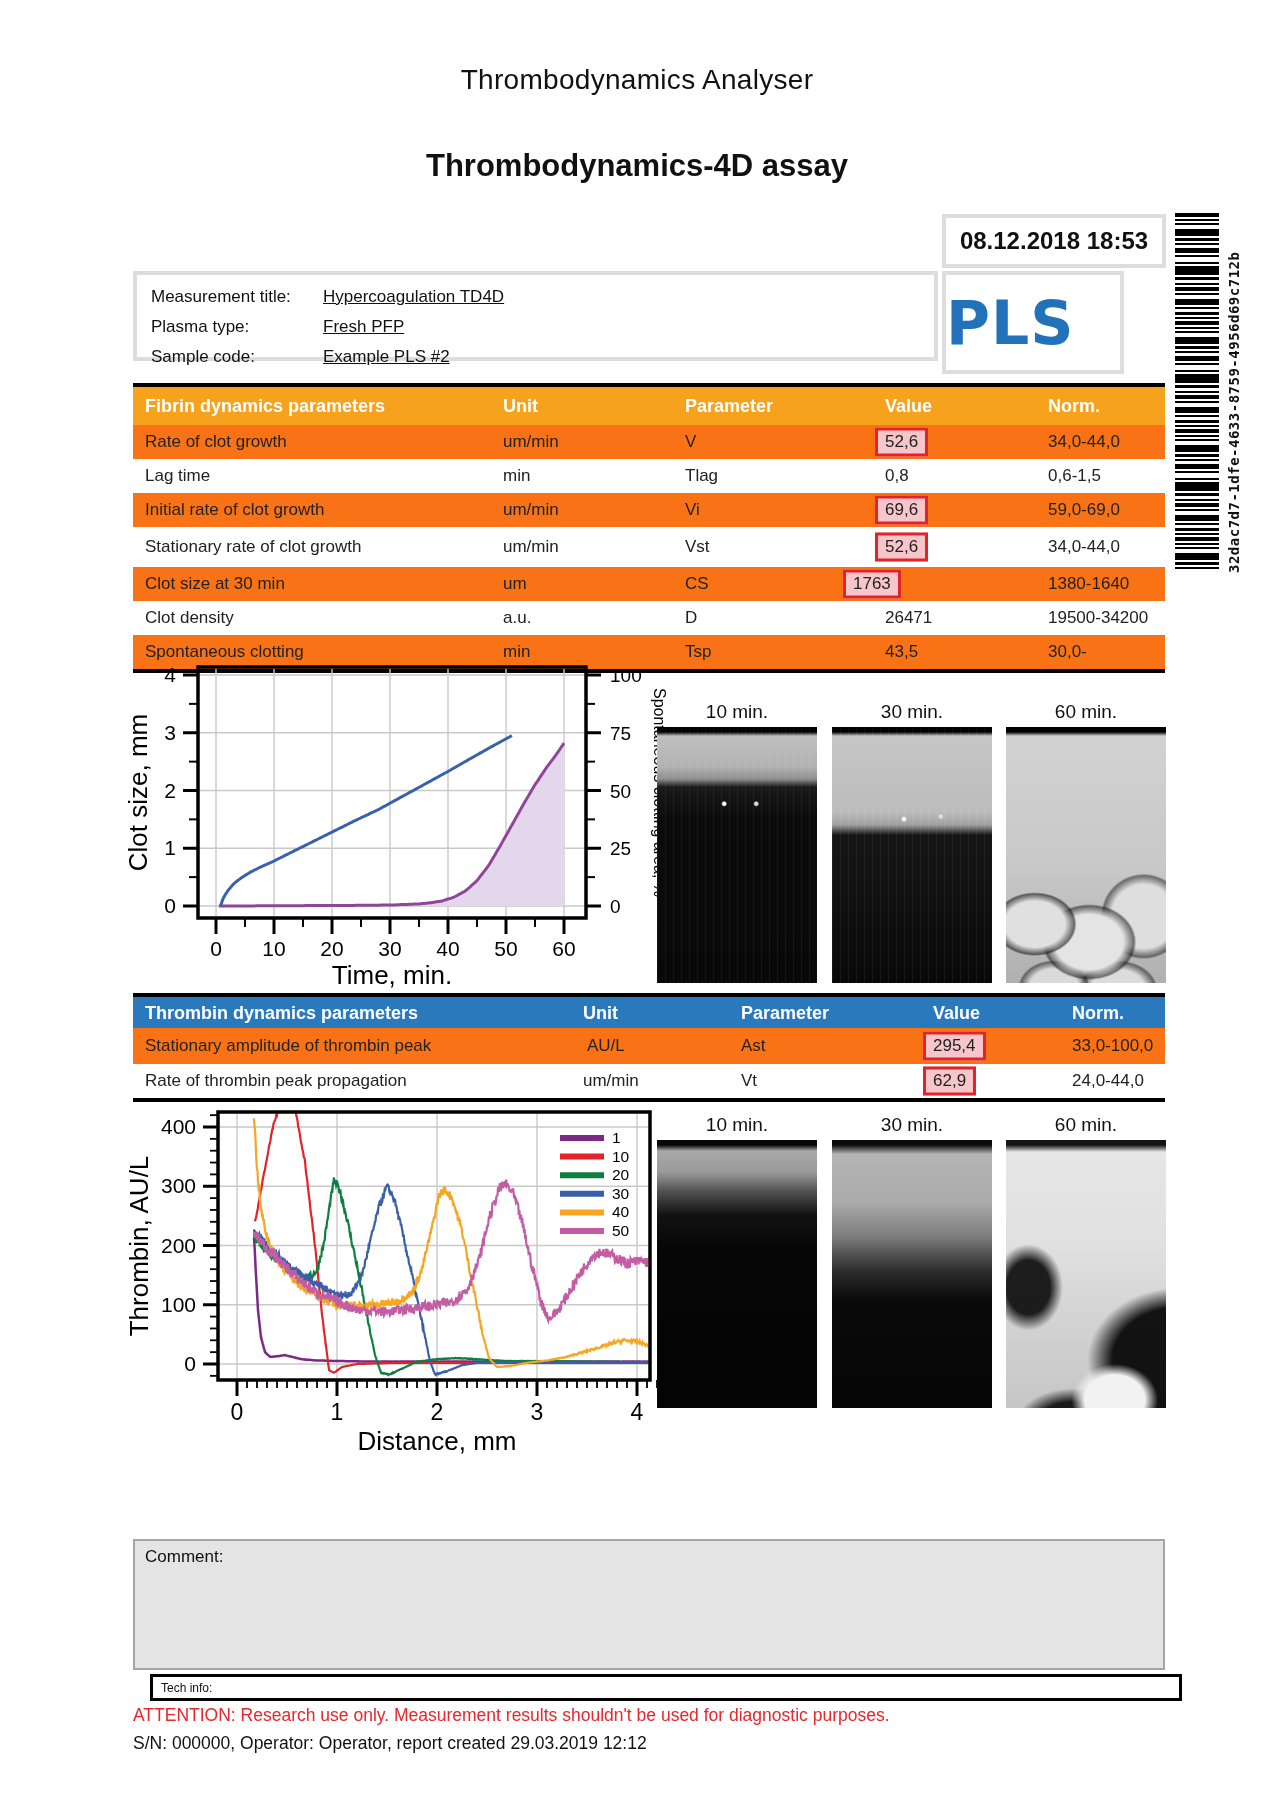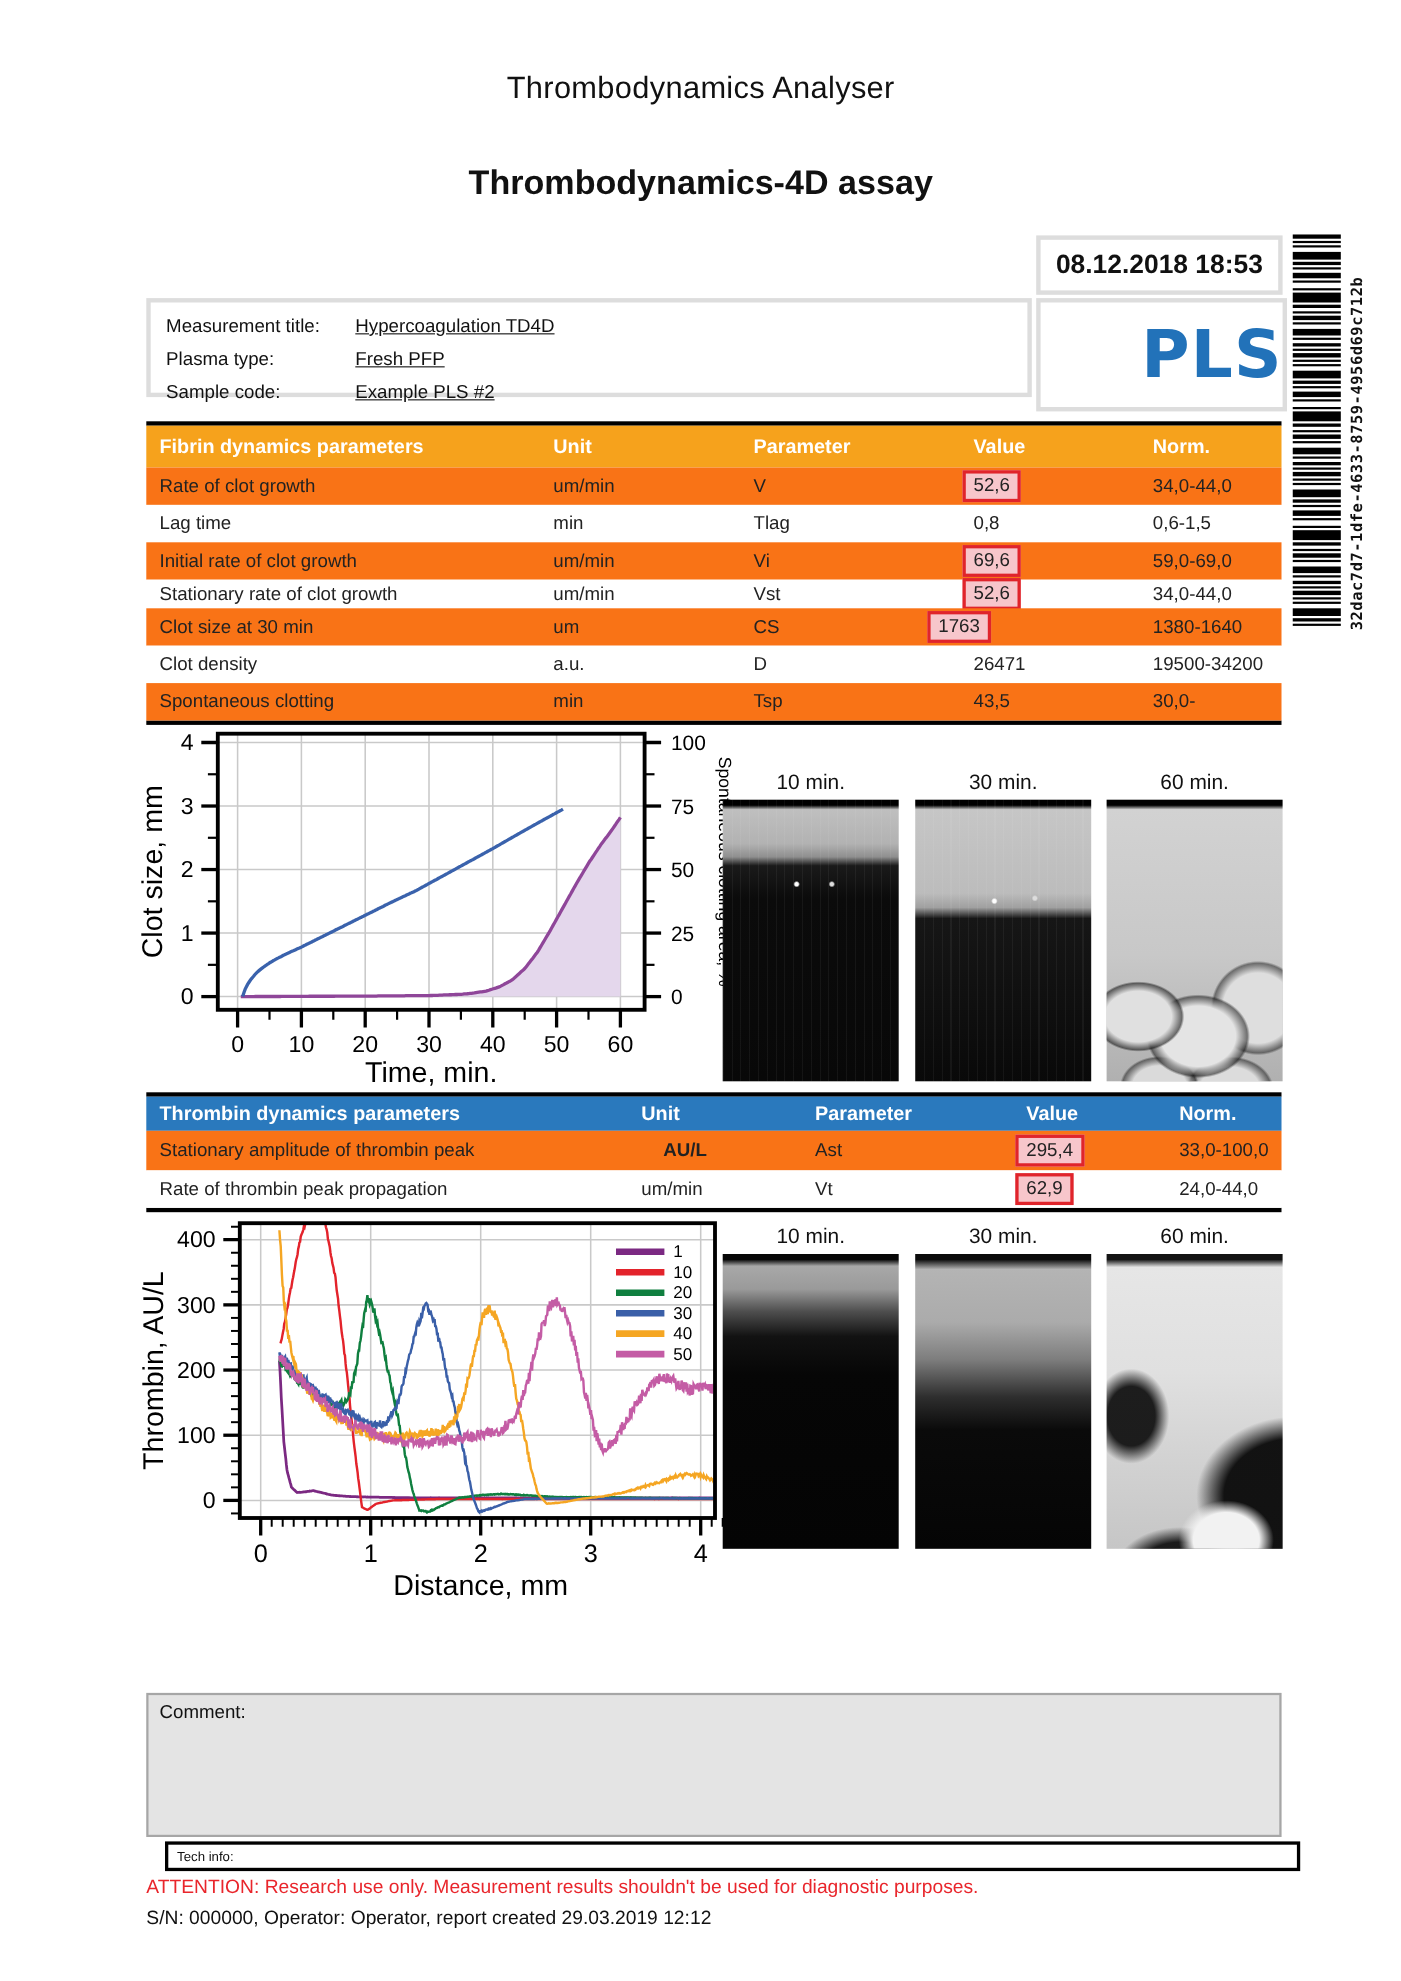--- a/index.html
+++ b/index.html
@@ -9,22 +9,22 @@
       font-size:28px;font-weight:400;letter-spacing:.3px;}
   .t2{position:absolute;top:148px;left:0;width:100%;text-align:center;
       font-size:31px;font-weight:700;}
   .box{position:absolute;border:4px solid #DDDDDD;background:#fff;box-sizing:border-box;}
   .datebox{left:942px;top:214px;width:224px;height:54px;display:flex;
            align-items:center;justify-content:center;font-size:24px;font-weight:700;}
   .measbox{left:133px;top:271px;width:805px;height:90px;font-size:17px;}
   .meas-row{position:absolute;left:14px;width:770px;height:22px;white-space:nowrap;}
   .meas-label{position:absolute;left:0;}
   .meas-value{position:absolute;left:172px;text-decoration:underline;}
-  .plsbox{left:942px;top:271px;width:228px;height:103px;display:flex;
-          align-items:center;justify-content:flex-end;}
+  .plsbox{left:942px;top:271px;width:182px;height:103px;display:flex;
+          align-items:center;justify-content:flex-start;}
   .pls{font-family:"DejaVu Sans",sans-serif;font-weight:700;font-size:60px;
        color:#2272B9;letter-spacing:1px;}
   #barcode{position:absolute;left:1175px;top:213px;}
   .bctext{position:absolute;left:1226px;top:213px;height:360px;
           writing-mode:vertical-rl;transform:rotate(180deg);
           font-family:"DejaVu Sans Mono",monospace;font-weight:700;font-size:14px;
           letter-spacing:.5px;display:flex;align-items:center;}
   .ptable{position:absolute;left:133px;width:1032px;border-top:4px solid #000;
           border-bottom:4px solid #000;box-sizing:content-box;background:#fff;}
   .thead{position:relative;color:#fff;font-weight:700;font-size:18px;}
@@ -192,21 +192,21 @@
         <span class="tc" style="left: 752px;">0,8</span>
         <span class="tc" style="left: 915px; text-align: center;">0,6-1,5</span>
       </div>
       <div class="trow odd" style="height: 34px;">
         <span class="tc" style="left: 12px;">Initial rate of clot growth</span>
         <span class="tc" style="left: 370px;">um/min</span>
         <span class="tc" style="left: 552px;">Vi</span>
         <span class="tc" style="left: 752px;"><span class="flag">69,6</span></span>
         <span class="tc" style="left: 915px;">59,0-69,0</span>
       </div>
-      <div class="trow" style="height: 26px;">
+      <div class="trow" style="height: 40px;">
         <span class="tc" style="left: 12px;">Stationary rate of clot growth</span>
         <span class="tc" style="left: 370px;">um/min</span>
         <span class="tc" style="left: 552px;">Vst</span>
         <span class="tc" style="left: 752px;"><span class="flag">52,6</span></span>
         <span class="tc" style="left: 915px;">34,0-44,0</span>
       </div>
       <div class="trow odd" style="height: 34px;">
         <span class="tc" style="left: 12px;">Clot size at 30 min</span>
         <span class="tc" style="left: 370px;">um</span>
         <span class="tc" style="left: 552px;">CS</span>
@@ -310,21 +310,21 @@
   <div class="ptable" id="tbl-thrombin">
       <div class="thead" style="height: 31px; background: rgb(42, 121, 189);">
         <span class="tc" style="left: 12px;">Thrombin dynamics parameters</span>
         <span class="tc" style="left: 450px;">Unit</span>
         <span class="tc" style="left: 608px;">Parameter</span>
         <span class="tc" style="left: 800px;">Value</span>
         <span class="tc" style="left: 939px;">Norm.</span>
       </div>
       <div class="trow odd" style="height: 36px;">
         <span class="tc" style="left: 12px;">Stationary amplitude of thrombin peak</span>
-        <span class="tc" style="left: 470px; font-weight: bold;">AU/L</span>
+        <span class="tc" style="left: 454px;">AU/L</span>
         <span class="tc" style="left: 608px;">Ast</span>
         <span class="tc" style="left: 800px;"><span class="flag">295,4</span></span>
         <span class="tc" style="left: 939px;">33,0-100,0</span>
       </div>
       <div class="trow" style="height: 34px;">
         <span class="tc" style="left: 12px;">Rate of thrombin peak propagation</span>
         <span class="tc" style="left: 450px;">um/min</span>
         <span class="tc" style="left: 608px;">Vt</span>
         <span class="tc" style="left: 800px;"><span class="flag">62,9</span></span>
         <span class="tc" style="left: 939px;">24,0-44,0</span>

